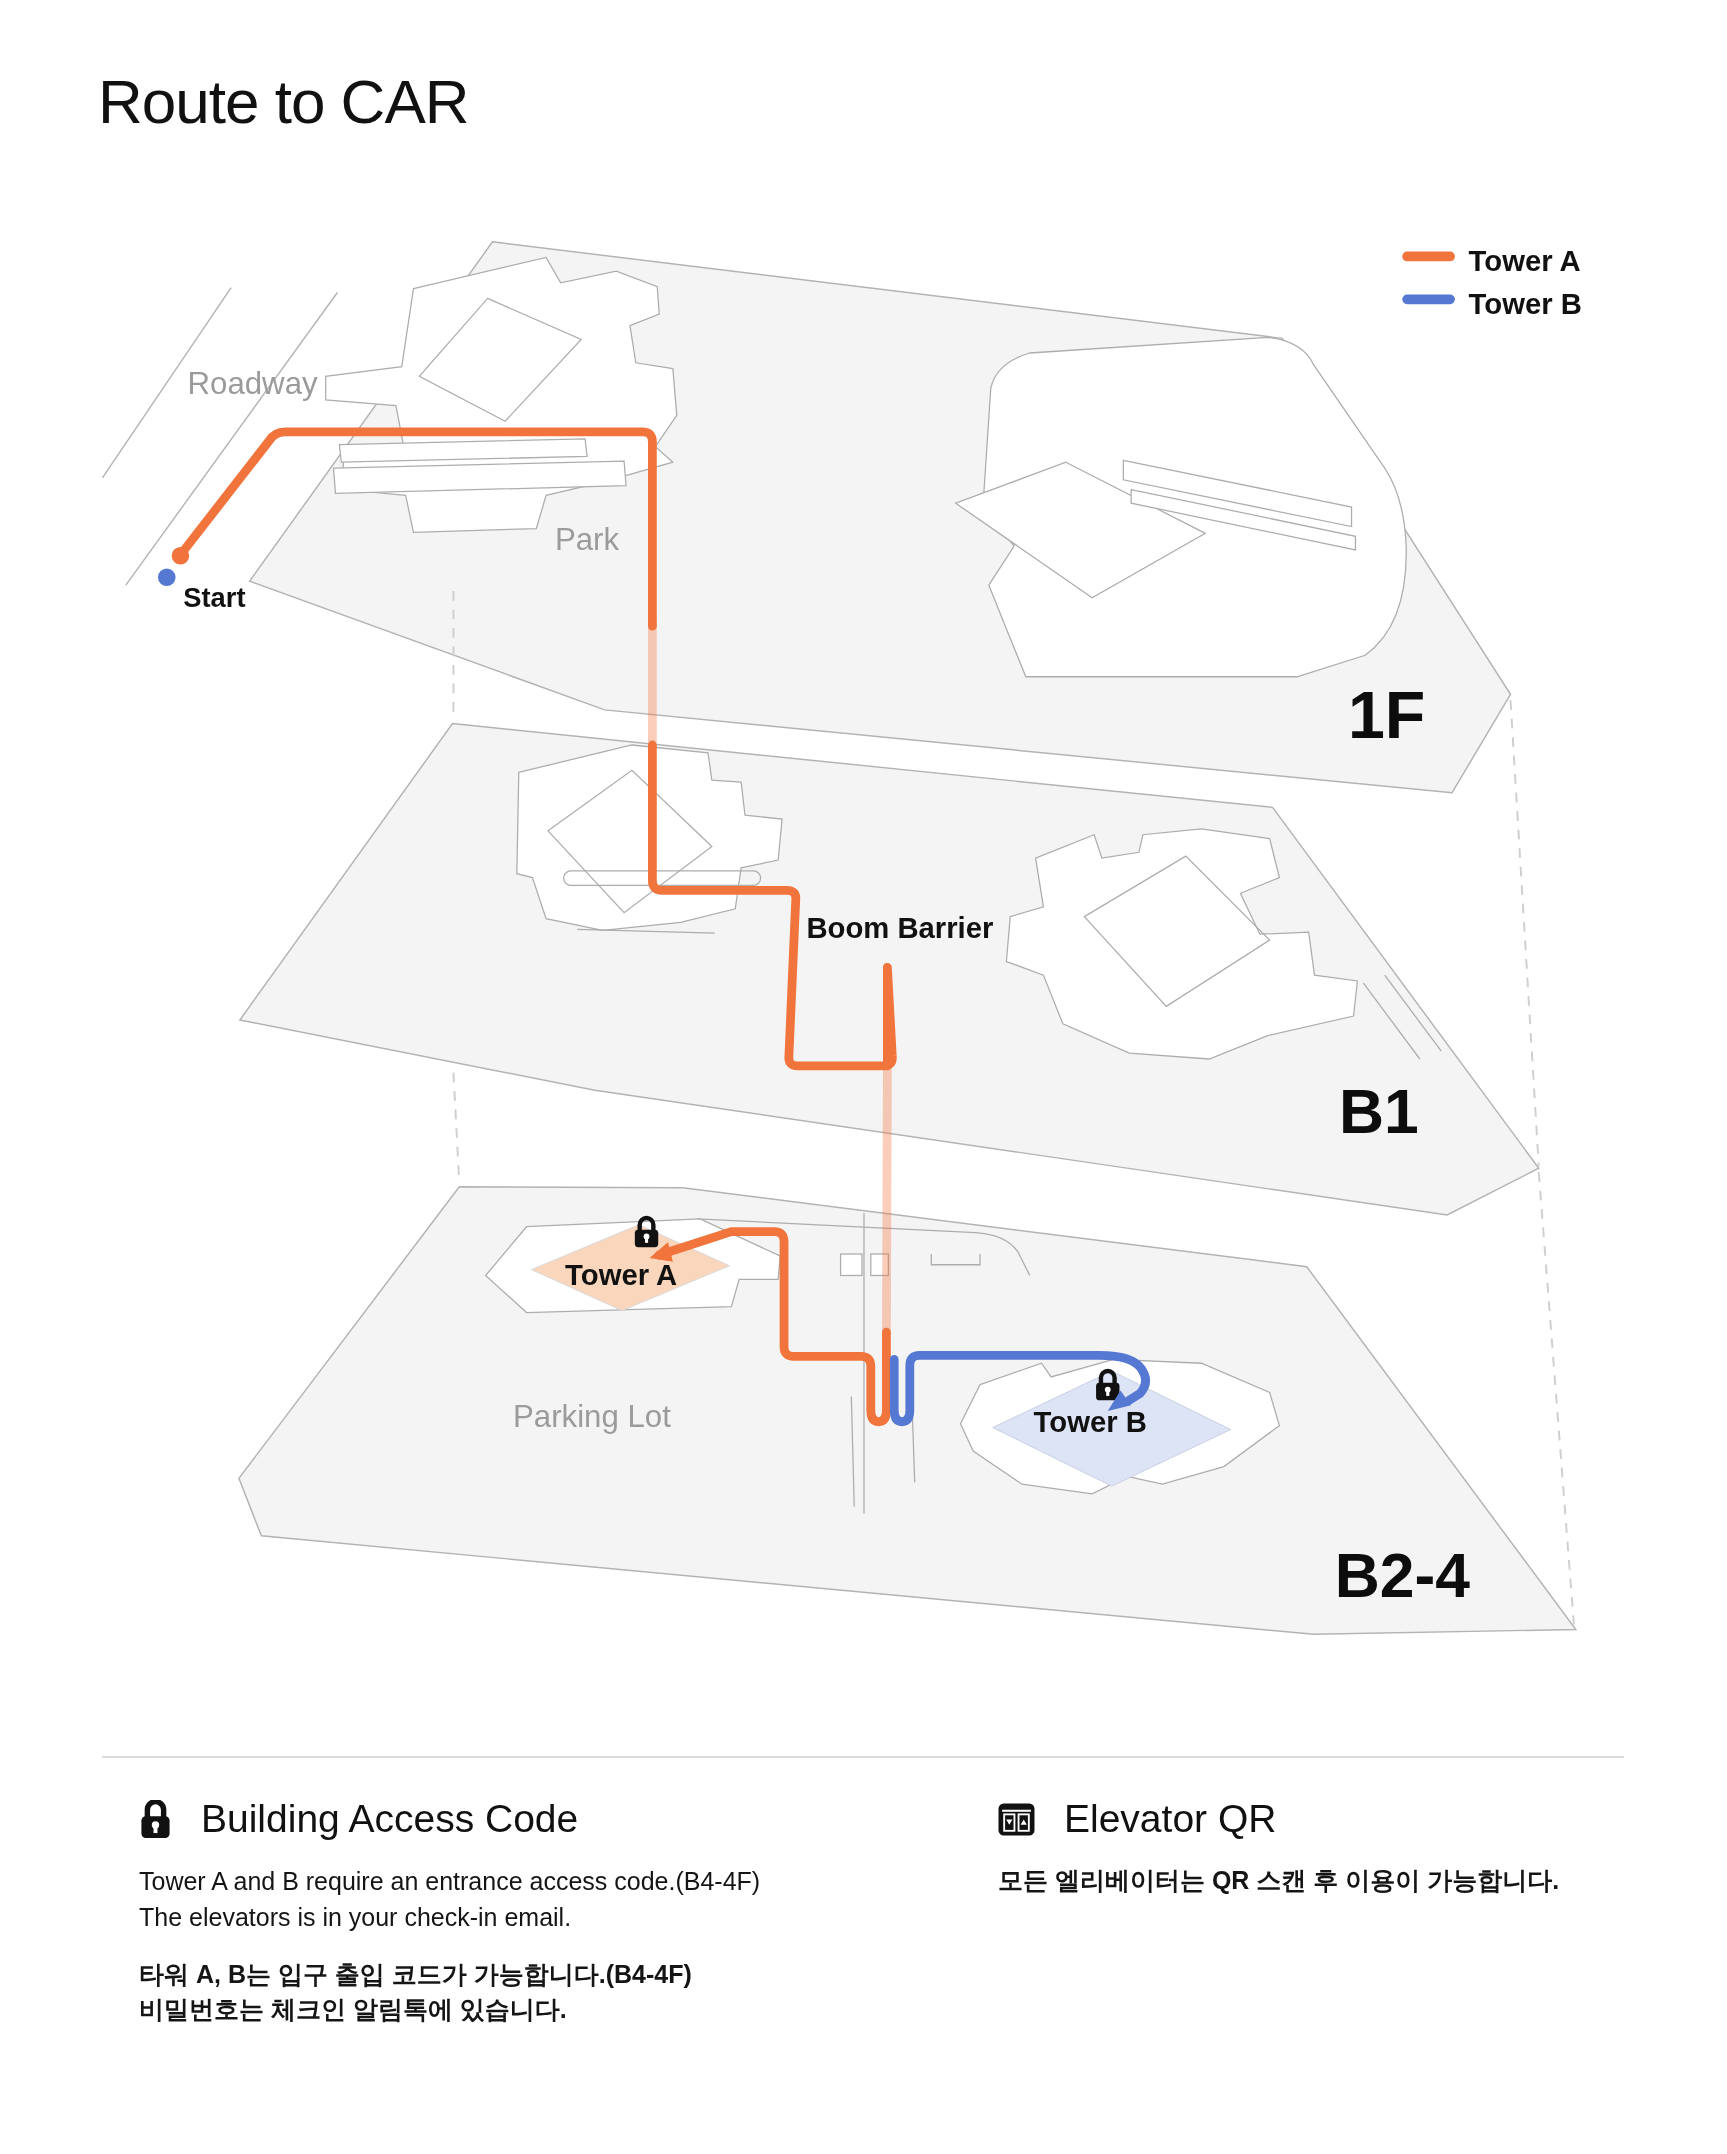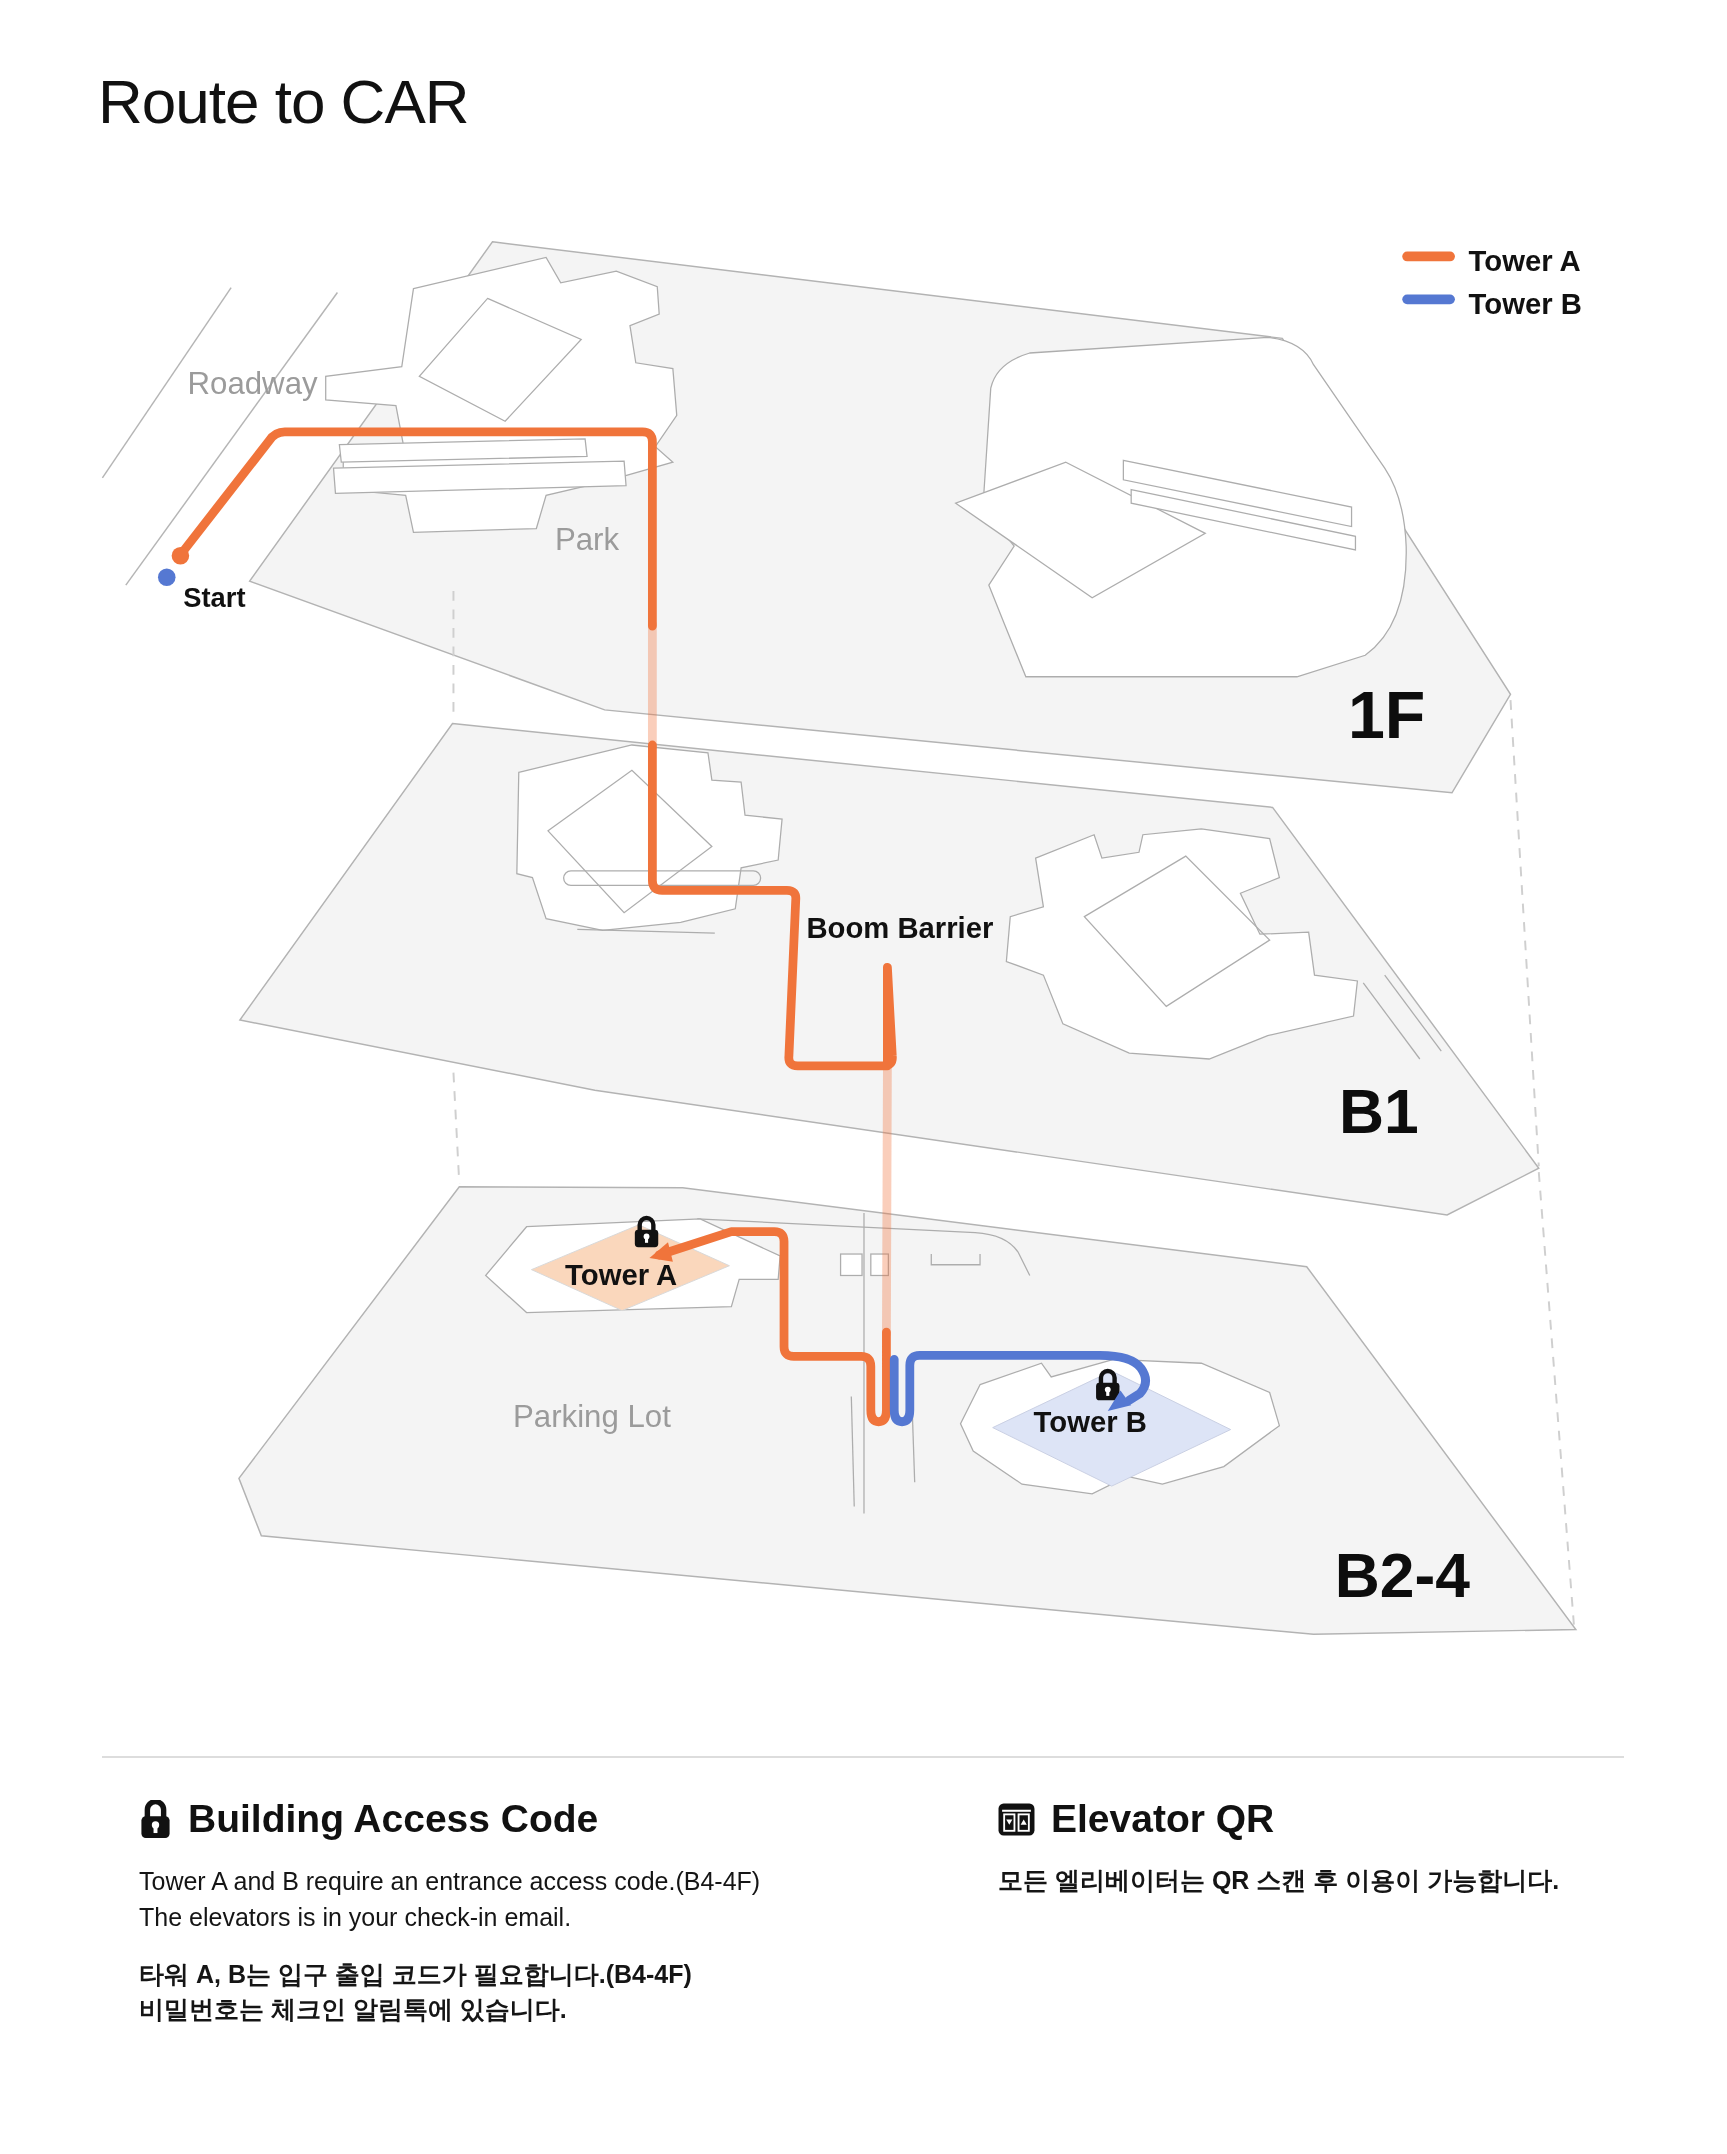--- a/index.html
+++ b/index.html
@@ -12,21 +12,21 @@
   .floor-label{font-size:64px;font-weight:700;fill:#0d0d0d;}
   .floor-label.f1{font-size:68px;}
   .area-label{font-size:32px;fill:#9b9b9b;}
   .route-label{font-size:30px;font-weight:700;fill:#111;}
   .start-label{font-size:28px;font-weight:700;fill:#111;}
   .legend-label{font-size:30px;font-weight:700;fill:#111;}
   .divider{position:absolute;left:102px;top:1756px;width:1522px;height:2px;background:#ddd;}
   .footer-col{position:absolute;top:1797px;}
   .footer-col.left{left:139px;width:780px;}
   .footer-col.right{left:998px;width:663px;}
-  .footer-head{display:flex;align-items:center;gap:16px;font-size:39px;font-weight:700;color:#111;text-align:right;}
+  .footer-head{display:flex;align-items:center;gap:29px;font-size:39px;font-weight:400;color:#111;text-align:right;}
   .footer-head svg{flex:0 0 auto;}
   .footer-body{margin-top:23.4px;font-size:25px;line-height:1.42;color:#151515;}
   .footer-body.ko{margin-top:21.5px;font-weight:bold;}
   .footer-body div{white-space:nowrap;}
 </style>
 </head>
 <body>
 
 <div class="page">
 
@@ -156,21 +156,21 @@
         <circle cx="0" cy="7" r="3.4" fill="#fff"></circle>
         <rect x="-1.8" y="8" width="3.6" height="6.5" fill="#fff"></rect>
       </svg>
       <span>Building Access Code</span>
     </div>
     <div class="footer-body">
       <div>Tower A and B require an entrance access code.(B4-4F)</div>
       <div>The elevators is in your check-in email.</div>
     </div>
     <div class="footer-body ko">
-      <div>타워 A, B는 입구 출입 코드가 필요합니다.(B4-4F)</div>
+      <div>타워 A, B는 입구 출입 코드가 가능합니다.(B4-4F)</div>
       <div>비밀번호는 체크인 알림톡에 있습니다.</div>
     </div>
   </div>
 
   <div class="footer-col right">
     <div class="footer-head">
       <svg width="37" height="33" viewBox="0 0 36 32">
         <rect x="0.5" y="0.5" width="35" height="31" rx="5" fill="#111"></rect>
         <line x1="4" y1="7.5" x2="32" y2="7.5" stroke="#fff" stroke-width="2"></line>
         <rect x="6" y="11" width="10" height="16" fill="none" stroke="#fff" stroke-width="1.8"></rect>

